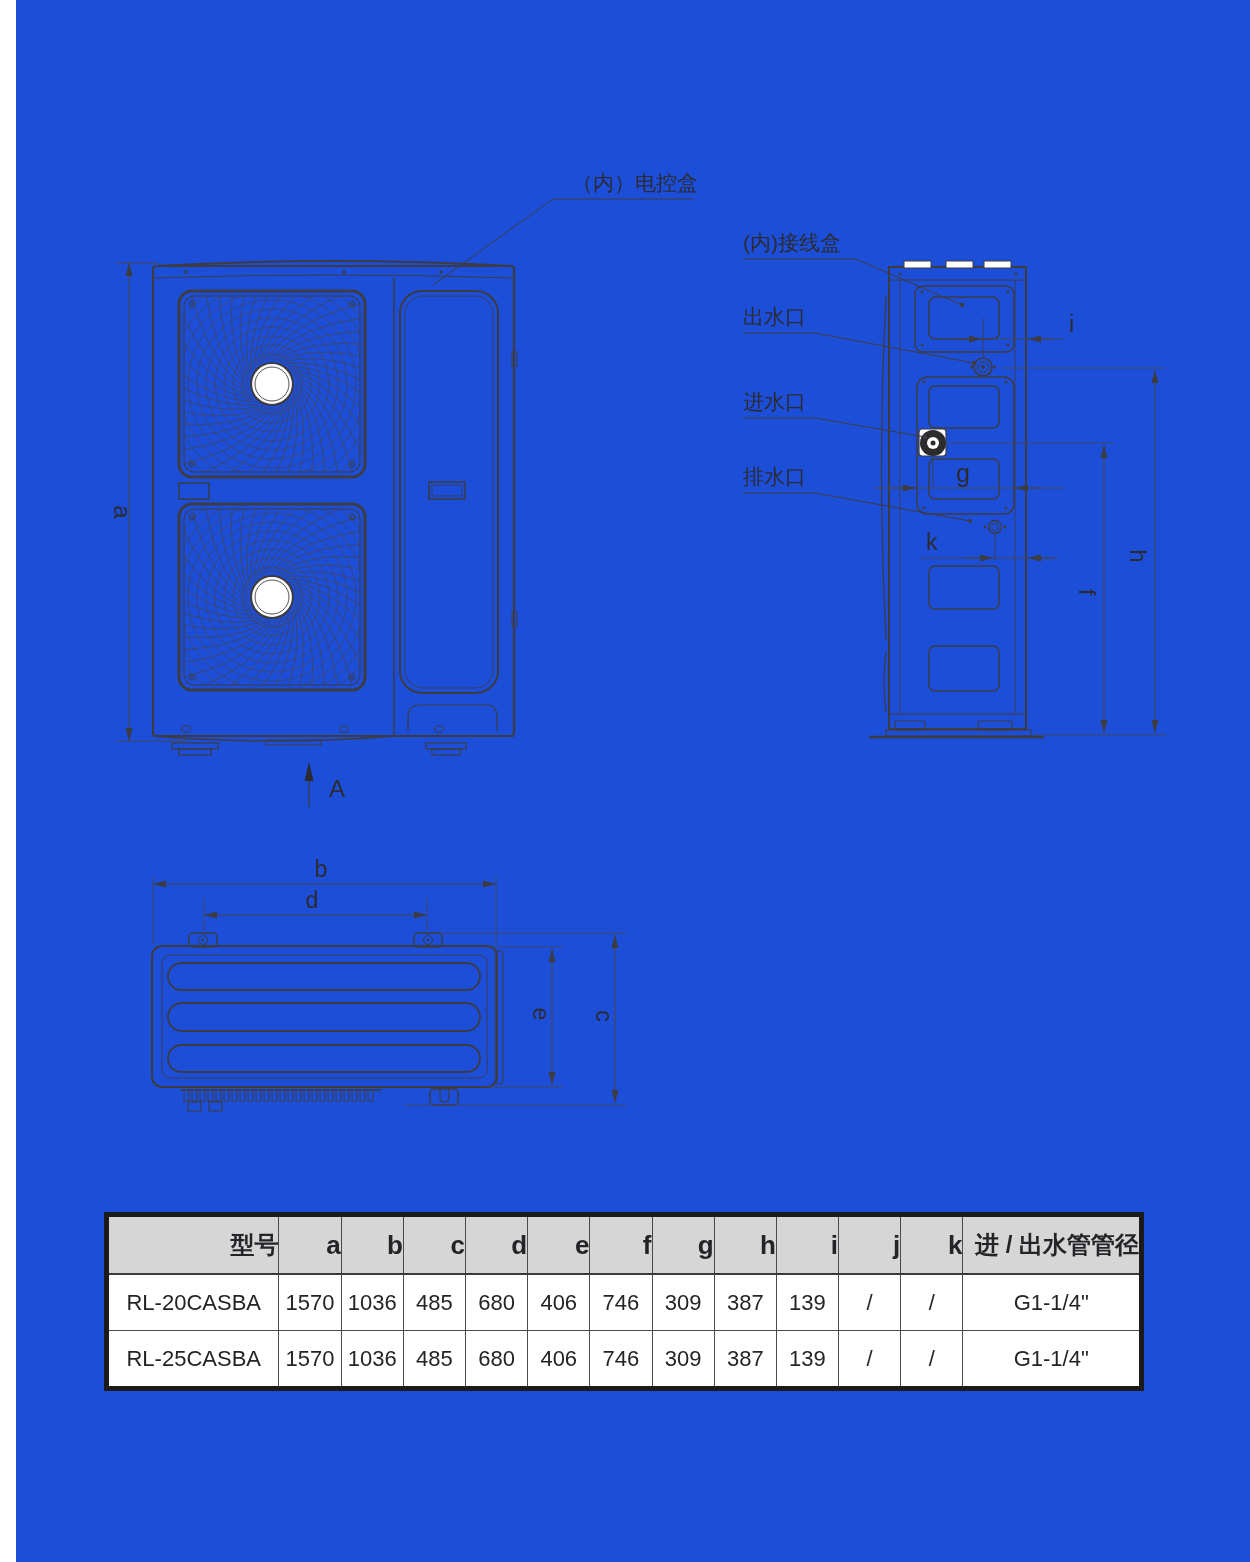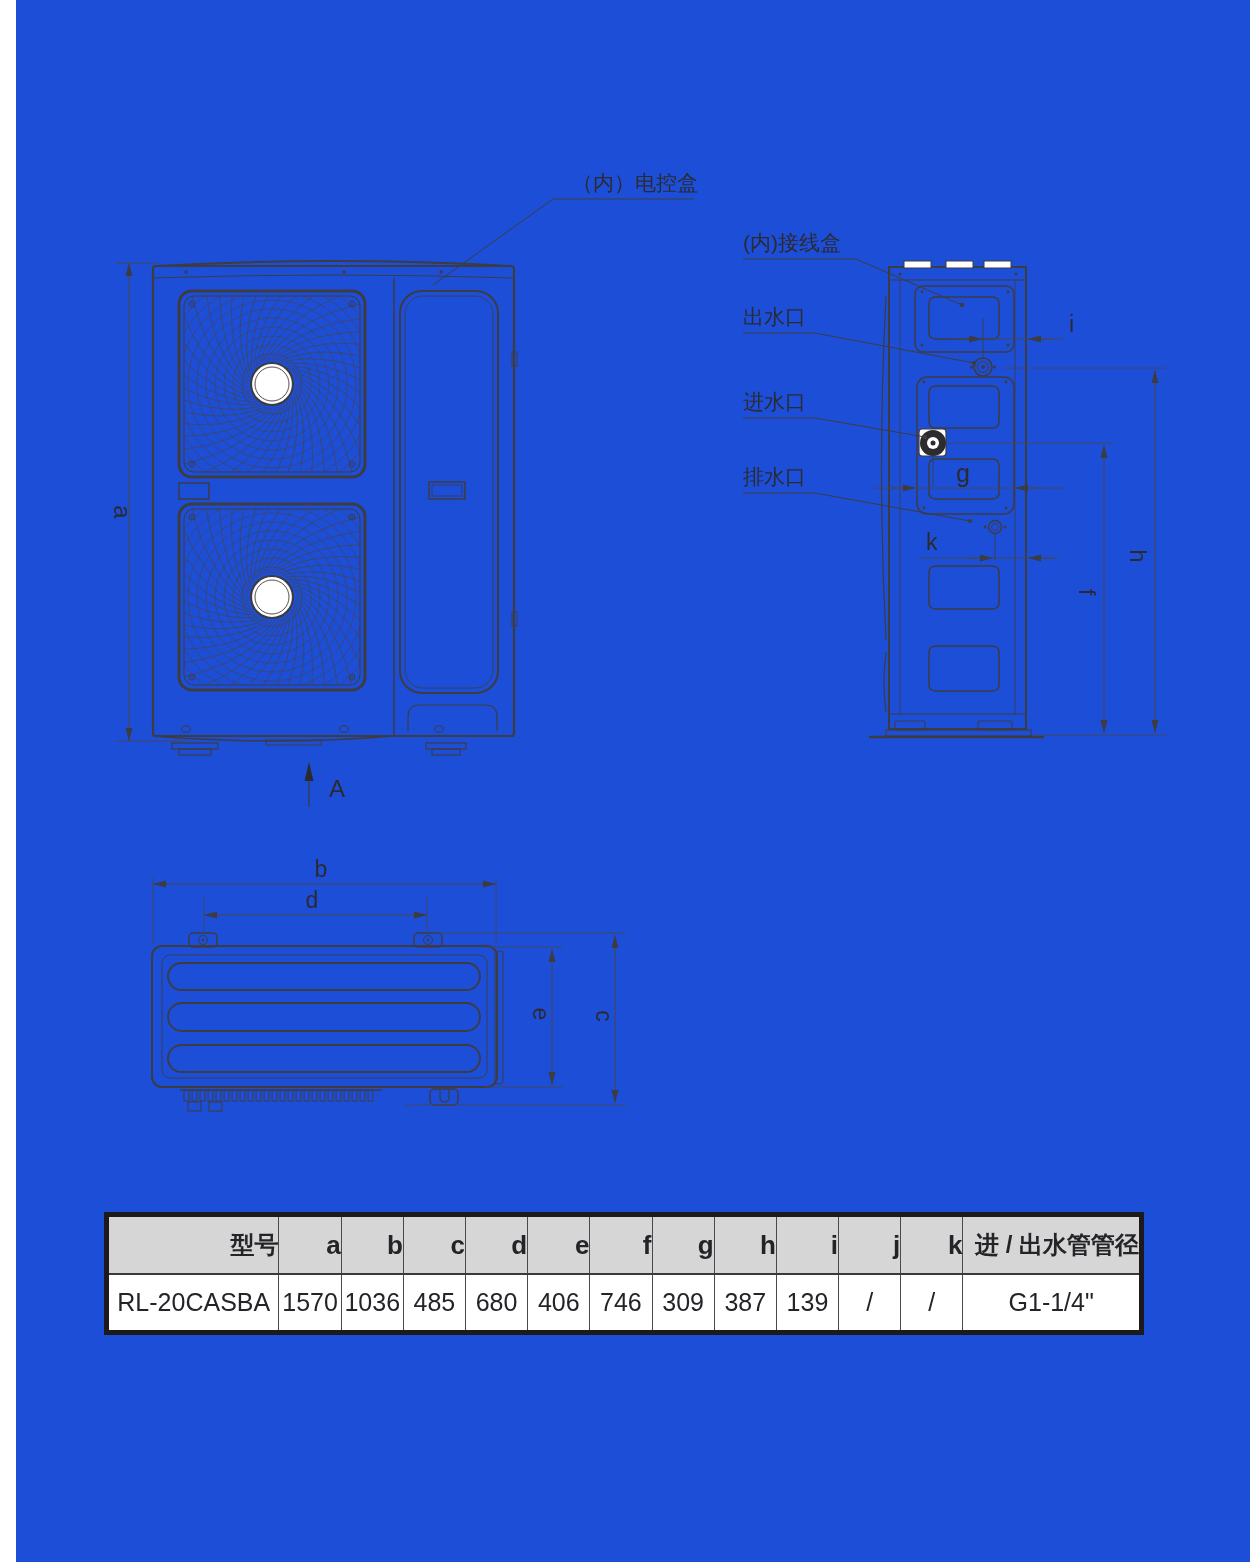--- a/index.html
+++ b/index.html
@@ -6,21 +6,21 @@
   .canvas{position:relative;width:1250px;height:1562px;background:#1d4ed8;overflow:hidden;
           font-family:"Liberation Sans","DejaVu Sans",sans-serif;margin-left:16px;}
   svg text{font-family:"Liberation Sans","DejaVu Sans",sans-serif;fill:#2b2b2f;}
   .dims-table{position:absolute;left:88px;top:1212px;width:1040px;border-collapse:collapse;
               table-layout:fixed;border:5px solid #1b1b1b;color:#242428;}
   .dims-table th,.dims-table td{border:1.5px solid #4a4a4e;text-align:center;vertical-align:middle;
               padding:0;overflow:hidden;white-space:nowrap;}
   .dims-table thead th{background:#d6d6d6;height:56px;font-size:26px;font-weight:600;
               border-bottom:2.5px solid #3a3a3e;text-align:right;}
   .dims-table thead th:first-child,.dims-table thead th:last-child{font-size:24px;}
-  .dims-table tbody td{height:55px;font-size:25px;font-weight:400;background:#fff;text-align:center;}
+  .dims-table tbody td{height:55px;font-size:22px;font-weight:400;background:#fff;text-align:center;}
 </style>
 </head>
 <body>
 
 <div class="canvas">
 
 <svg width="1250" height="1170" viewBox="0 0 1250 1170">
   <defs>
     <marker id="arr" viewBox="0 0 14 8" markerWidth="14" markerHeight="8" refX="13.5" refY="4" orient="auto-start-reverse" markerUnits="userSpaceOnUse">
       <path d="M0.5,0.5 L13.5,4 L0.5,7.5 Z" fill="#3c3c41"></path>
@@ -467,16 +467,31 @@
           <td>680</td>
           <td>406</td>
           <td>746</td>
           <td>309</td>
           <td>387</td>
           <td>139</td>
           <td>/</td>
           <td>/</td>
           <td>G1-1/4"</td>
         </tr>
+        <tr>
+          <td>RL-25CASBA</td>
+          <td>1570</td>
+          <td>1036</td>
+          <td>485</td>
+          <td>680</td>
+          <td>406</td>
+          <td>746</td>
+          <td>309</td>
+          <td>387</td>
+          <td>139</td>
+          <td>/</td>
+          <td>/</td>
+          <td>G1-1/4"</td>
+        </tr>
       </tbody>
 </table>
 
 </div>
 
 </body></html>

